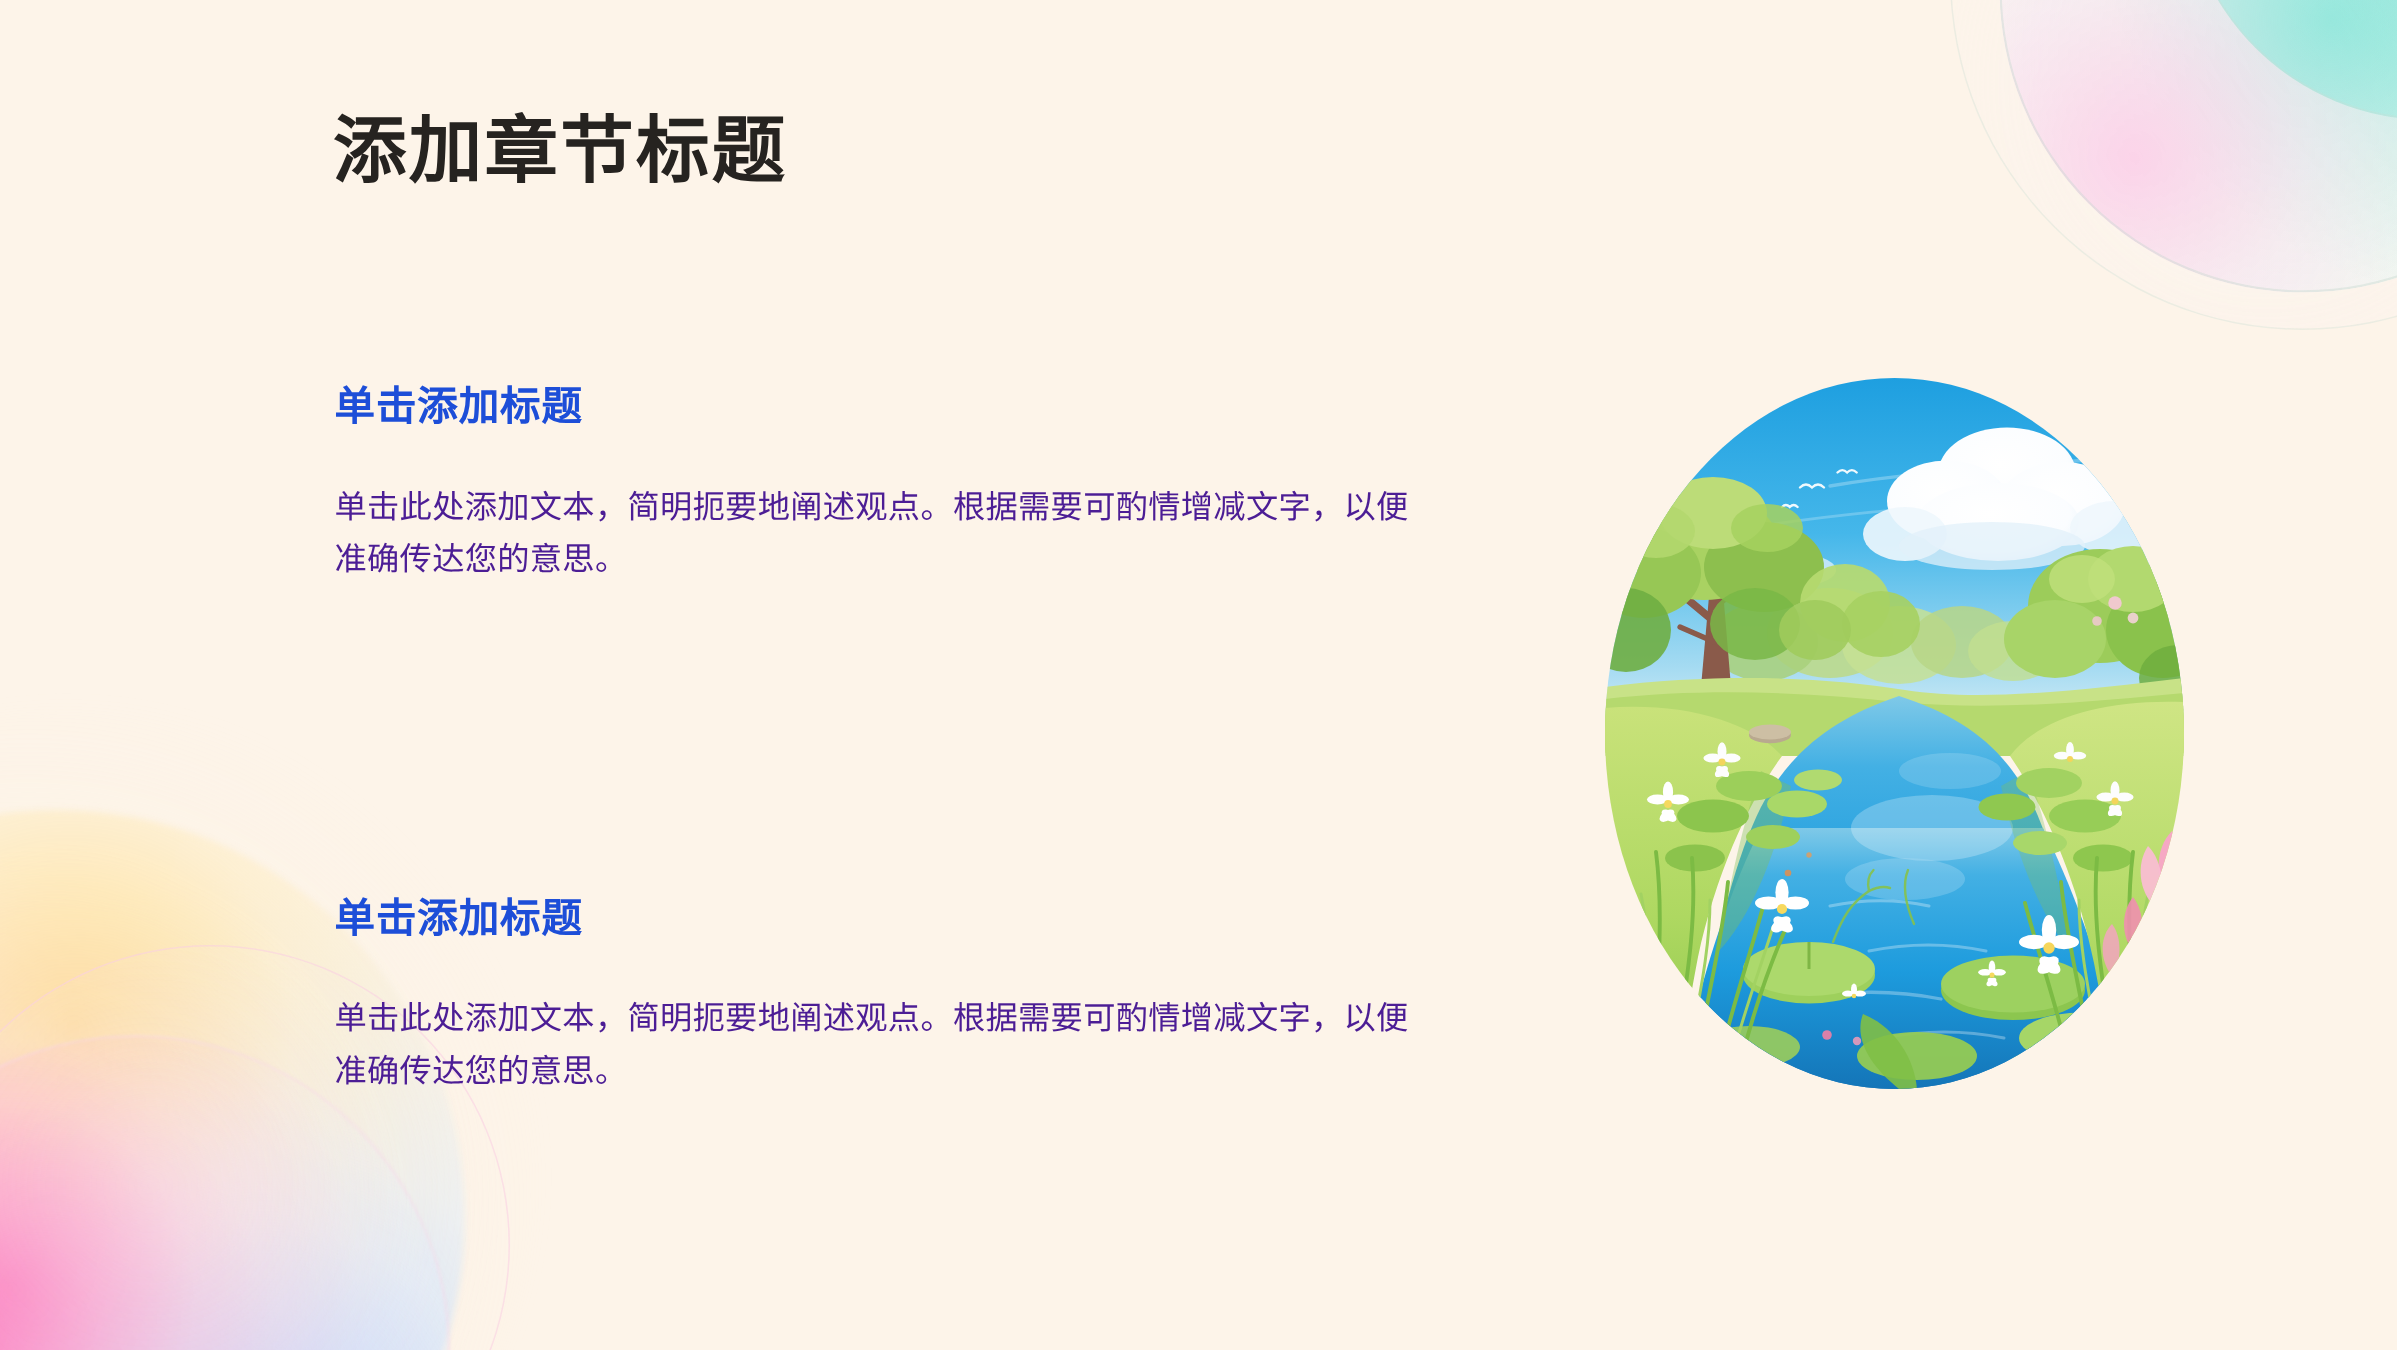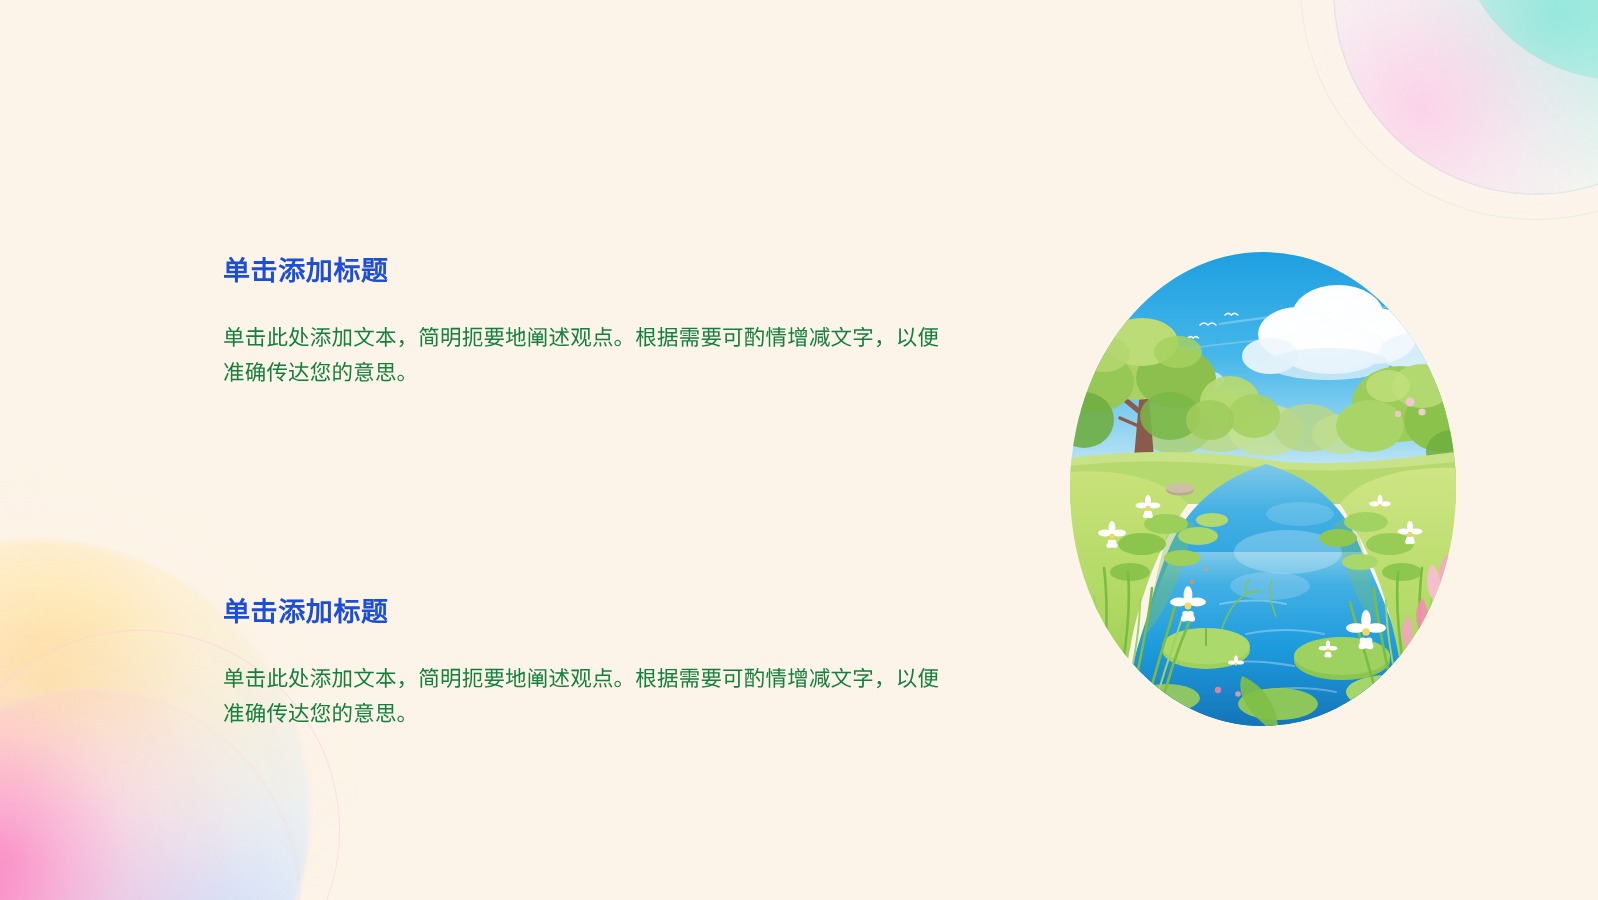--- a/index.html
+++ b/index.html
@@ -158,21 +158,21 @@
     line-height: 1.25;
     white-space: nowrap;
   }
 
   .block-body {
     margin-top: 32px;
     font-size: 21.5px;
     font-weight: 400;
     line-height: 1.62;
     letter-spacing: 0.2px;
-    color: #15803d;
+    color: #4c1d95;
     width: 725px;
   }
 
   
   .photo-frame {
     position: absolute;
     left: 1070px;
     top: 252px;
     width: 386px;
     height: 474px;
@@ -190,20 +190,21 @@
   <div class="deco-layer">
     <div class="bubble-tr-ring"></div>
     <div class="bubble-tr"></div>
     <div class="bubble-tr2"></div>
     <div class="bubble-bl-wash"></div>
     <div class="bubble-bl"></div>
     <div class="bubble-bl2"></div>
     <div class="bubble-bl-ring"></div>
   </div>
 
+  <h1 class="page-title">添加章节标题</h1>
 
   <div class="content-col">
 
     <div class="block">
       <div class="block-heading">单击添加标题</div>
       <p class="block-body">单击此处添加文本，简明扼要地阐述观点。根据需要可酌情增减文字，以便准确传达您的意思。</p>
     </div>
 
     <div class="block">
       <div class="block-heading">单击添加标题</div>

